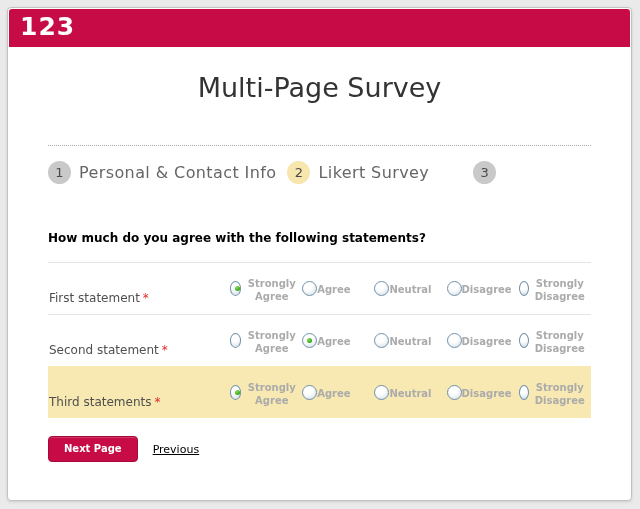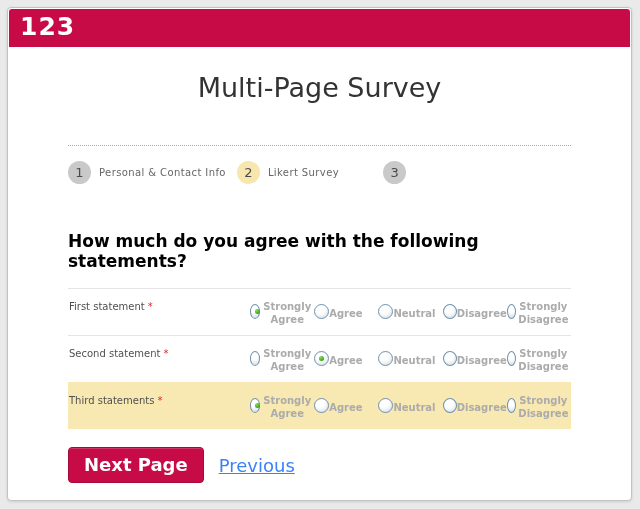--- a/index.html
+++ b/index.html
@@ -28,21 +28,21 @@
     padding-left: 11px;
   }
   .logo {
     color: #ffffff;
     font-size: 25px;
     font-weight: 800;
     letter-spacing: 1px;
     line-height: 1;
     padding-bottom: 3px;
   }
-  .content { padding: 0 60px; }
+  .content { padding: 0 40px; }
   .title {
     margin-top: 25px;
     text-align: center;
     font-size: 27px;
     font-weight: 400;
     color: #333333;
   }
   .dotted-sep {
     margin-top: 42px;
     border-top: 1px dotted #a8a8a8;
@@ -60,47 +60,48 @@
     width: 23px; height: 23px;
     border-radius: 50%;
     background: var(--step-inactive, #C9C9C9);
     color: #4a4a4a;
     display: flex; align-items: center; justify-content: center;
     font-size: 13px;
   }
   .step-circle.active { background: var(--step-active, #F7E7AE); }
   .step-label {
     margin-left: 8px;
-    font-size: 10px;
+    font-size: 16px;
     color: #666666;
     letter-spacing: 0.4px;
     white-space: nowrap;
   }
   .question {
     margin-top: 47px;
-    font-size: 17px;
+    font-size: 12px;
     font-weight: bold;
     color: #000000;
   }
   .likert-table { margin-top: 17px; }
   .likert-row {
     display: flex;
     border-top: 1px solid #e4e4e4;
     padding: 8px 0 9px 0;
   }
   .likert-row.highlighted {
     background: var(--row-highlight, #F8E8B2);
     border-top-color: transparent;
   }
   .row-label {
     width: 182px;
-    font-size: 10px;
+    font-size: 12px;
     color: #4f4f4f;
     padding-top: 4px;
     padding-left: 1px;
+    margin-top: 16px;
   }
   .req { color: #e02b2b; margin-left: 3px; }
   .options { display: flex; flex: 1; }
   .option {
     width: 20%;
     display: flex;
     flex-direction: row;
     align-items: center;
     cursor: pointer;
   }
@@ -131,32 +132,32 @@
   }
   .actions {
     margin-top: 18px;
     display: flex;
     align-items: center;
   }
   .next-btn {
     background: var(--accent, #C60B46);
     color: #ffffff;
     font-weight: bold;
-    font-size: 18px;
+    font-size: 10px;
     font-family: inherit;
     border: 1px solid #a50938;
     border-radius: 4px;
     padding: 6px 15px 7px 15px;
     cursor: pointer;
     box-shadow: inset 0 1px 0 rgba(255,255,255,0.18);
   }
   .prev-link {
     margin-left: 15px;
-    font-size: 18px;
-    color: #3b82f6;
+    font-size: 11px;
+    color: #000000;
     text-decoration: underline;
     cursor: pointer;
   }
 </style>
 </head>
 <body>
 
 <div class="stage">
   <div class="form-container">
 

